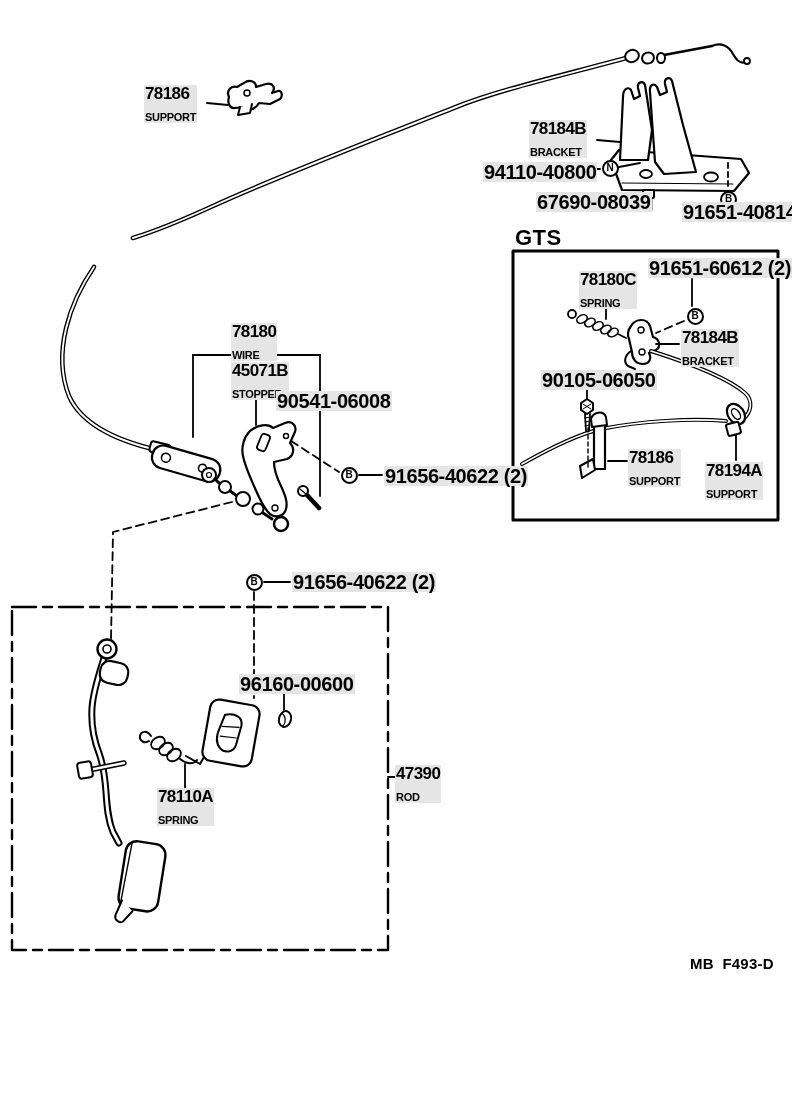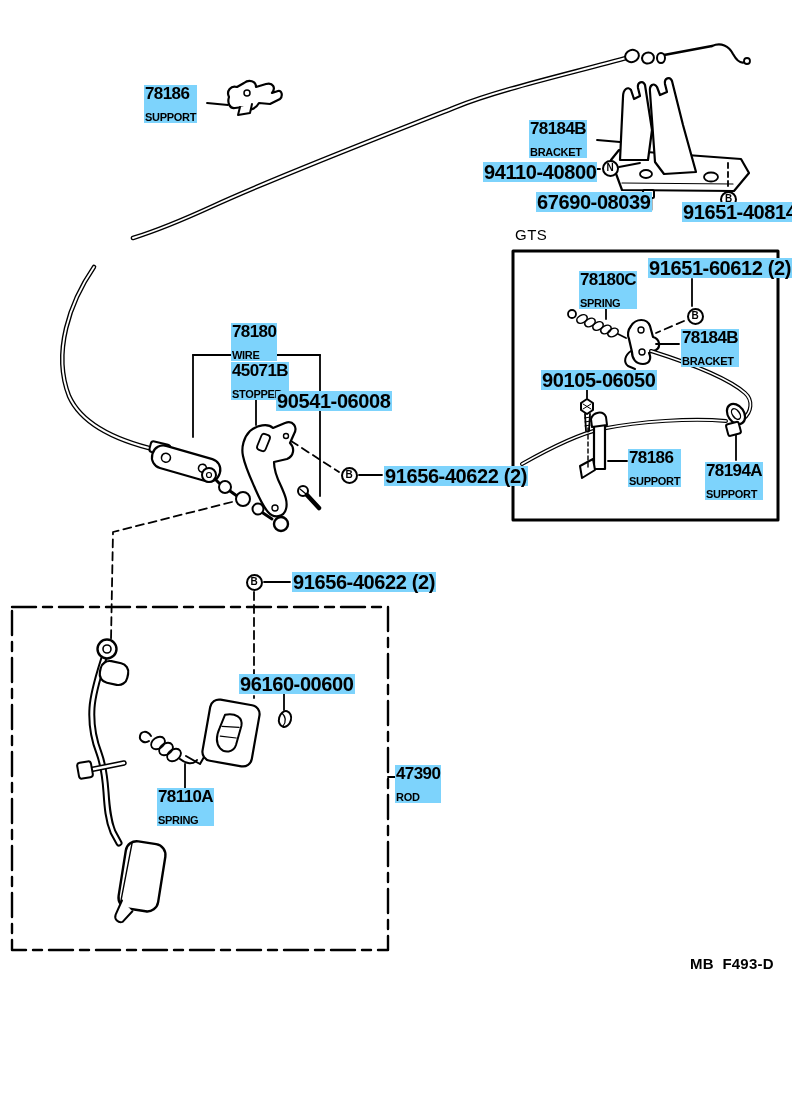--- a/index.html
+++ b/index.html
@@ -1,23 +1,23 @@
 <!DOCTYPE html>
 <html><head>
 <meta charset="utf-8">
 <style>
   html,body{margin:0;padding:0;background:#fff;}
   #stage{position:relative;width:792px;height:1112px;background:#fff;overflow:hidden;
          font-family:"Liberation Sans",sans-serif;color:#000;}
   #art{position:absolute;left:0;top:0;}
-  .lblgrp{position:absolute;line-height:1;background:#7dd3fc;padding:0 1px;}
+  .lblgrp{position:absolute;line-height:1;background:#e5e5e5;padding:0 1px;}
   .pn{font-size:17px;font-weight:bold;letter-spacing:-0.6px;white-space:nowrap;}
   .pnl{font-size:20px;font-weight:bold;letter-spacing:-0.4px;white-space:nowrap;}
   .nm{font-size:11px;font-weight:bold;letter-spacing:-0.3px;margin-top:10px;white-space:nowrap;}
-  .sect{font-size:15px;font-weight:normal;letter-spacing:0.5px;}
+  .sect{font-size:22px;font-weight:bold;letter-spacing:0.5px;}
   .code{font-size:15px;font-weight:bold;white-space:pre;letter-spacing:0.2px;}
   .mk{position:absolute;width:17px;height:17px;border:2px solid #000;border-radius:50%;
       box-sizing:border-box;display:flex;align-items:center;justify-content:center;
       font-size:10px;font-weight:bold;background:#fff;line-height:1;}
 </style>
 </head>
 <body>
 
 <div id="stage">
 

